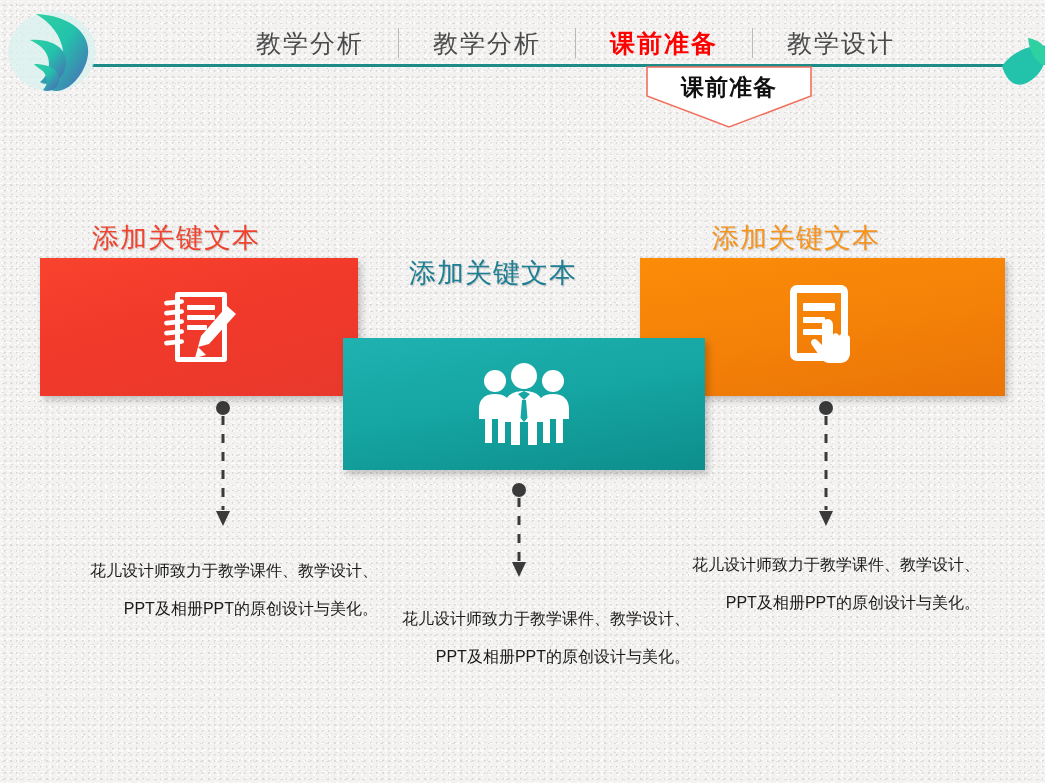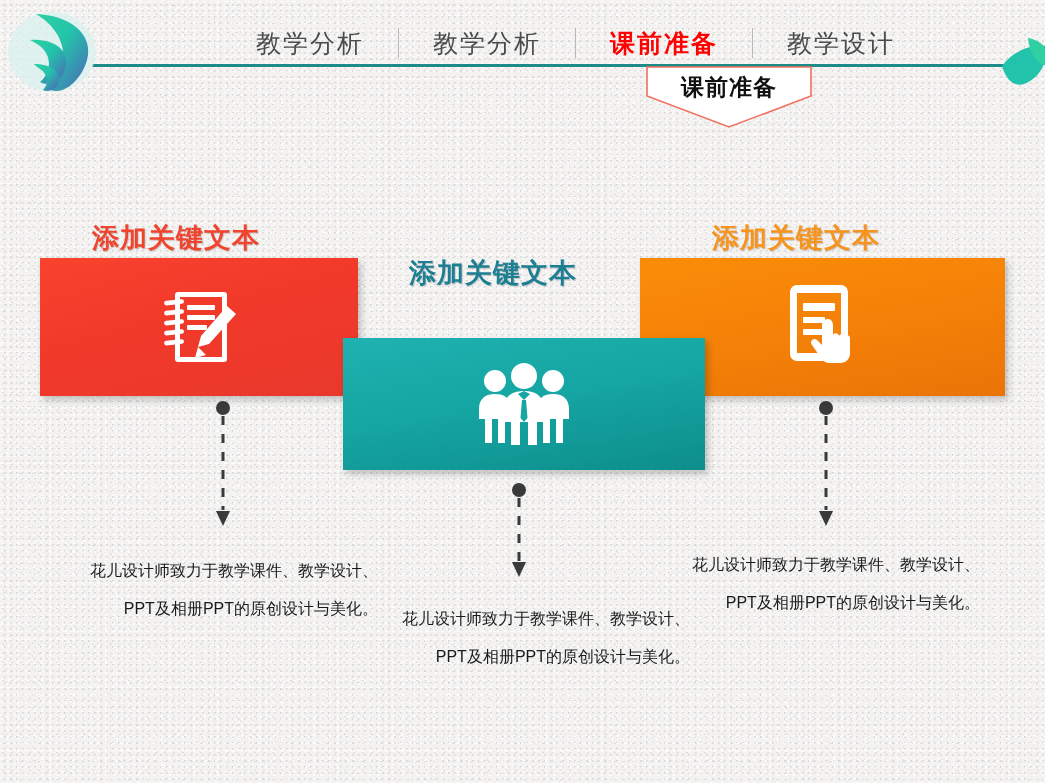--- a/index.html
+++ b/index.html
@@ -62,21 +62,21 @@
   .panel .ico{
     position:absolute;left:0;top:0;width:100%;height:100%;
     display:flex;align-items:center;justify-content:center;
   }
 
   #panel-red   {left:40px;  top:258px; width:318px; height:138px; z-index:2;}
   #panel-orange{left:640px; top:258px; width:365px; height:138px; z-index:2;}
   #panel-teal  {left:343px; top:338px; width:362px; height:132px; z-index:3;}
 
   .head{
-    position:absolute;font-size:27px;font-weight:bold;letter-spacing:1px;
+    position:absolute;font-size:27px;font-weight:normal;letter-spacing:1px;
     white-space:nowrap;text-shadow:1px 1px 1px rgba(0,0,0,.18);
   }
   #head-red   {left:92px;  top:220px; color:#f0442f;}
   #head-teal  {left:409px; top:255px; color:#1d7f93;}
   #head-orange{left:712px; top:220px; color:#f7941e;}
 
   
   .conn{position:absolute;z-index:1;}
   #conn-1{left:212px;top:400px;}
   #conn-2{left:508px;top:482px;}

